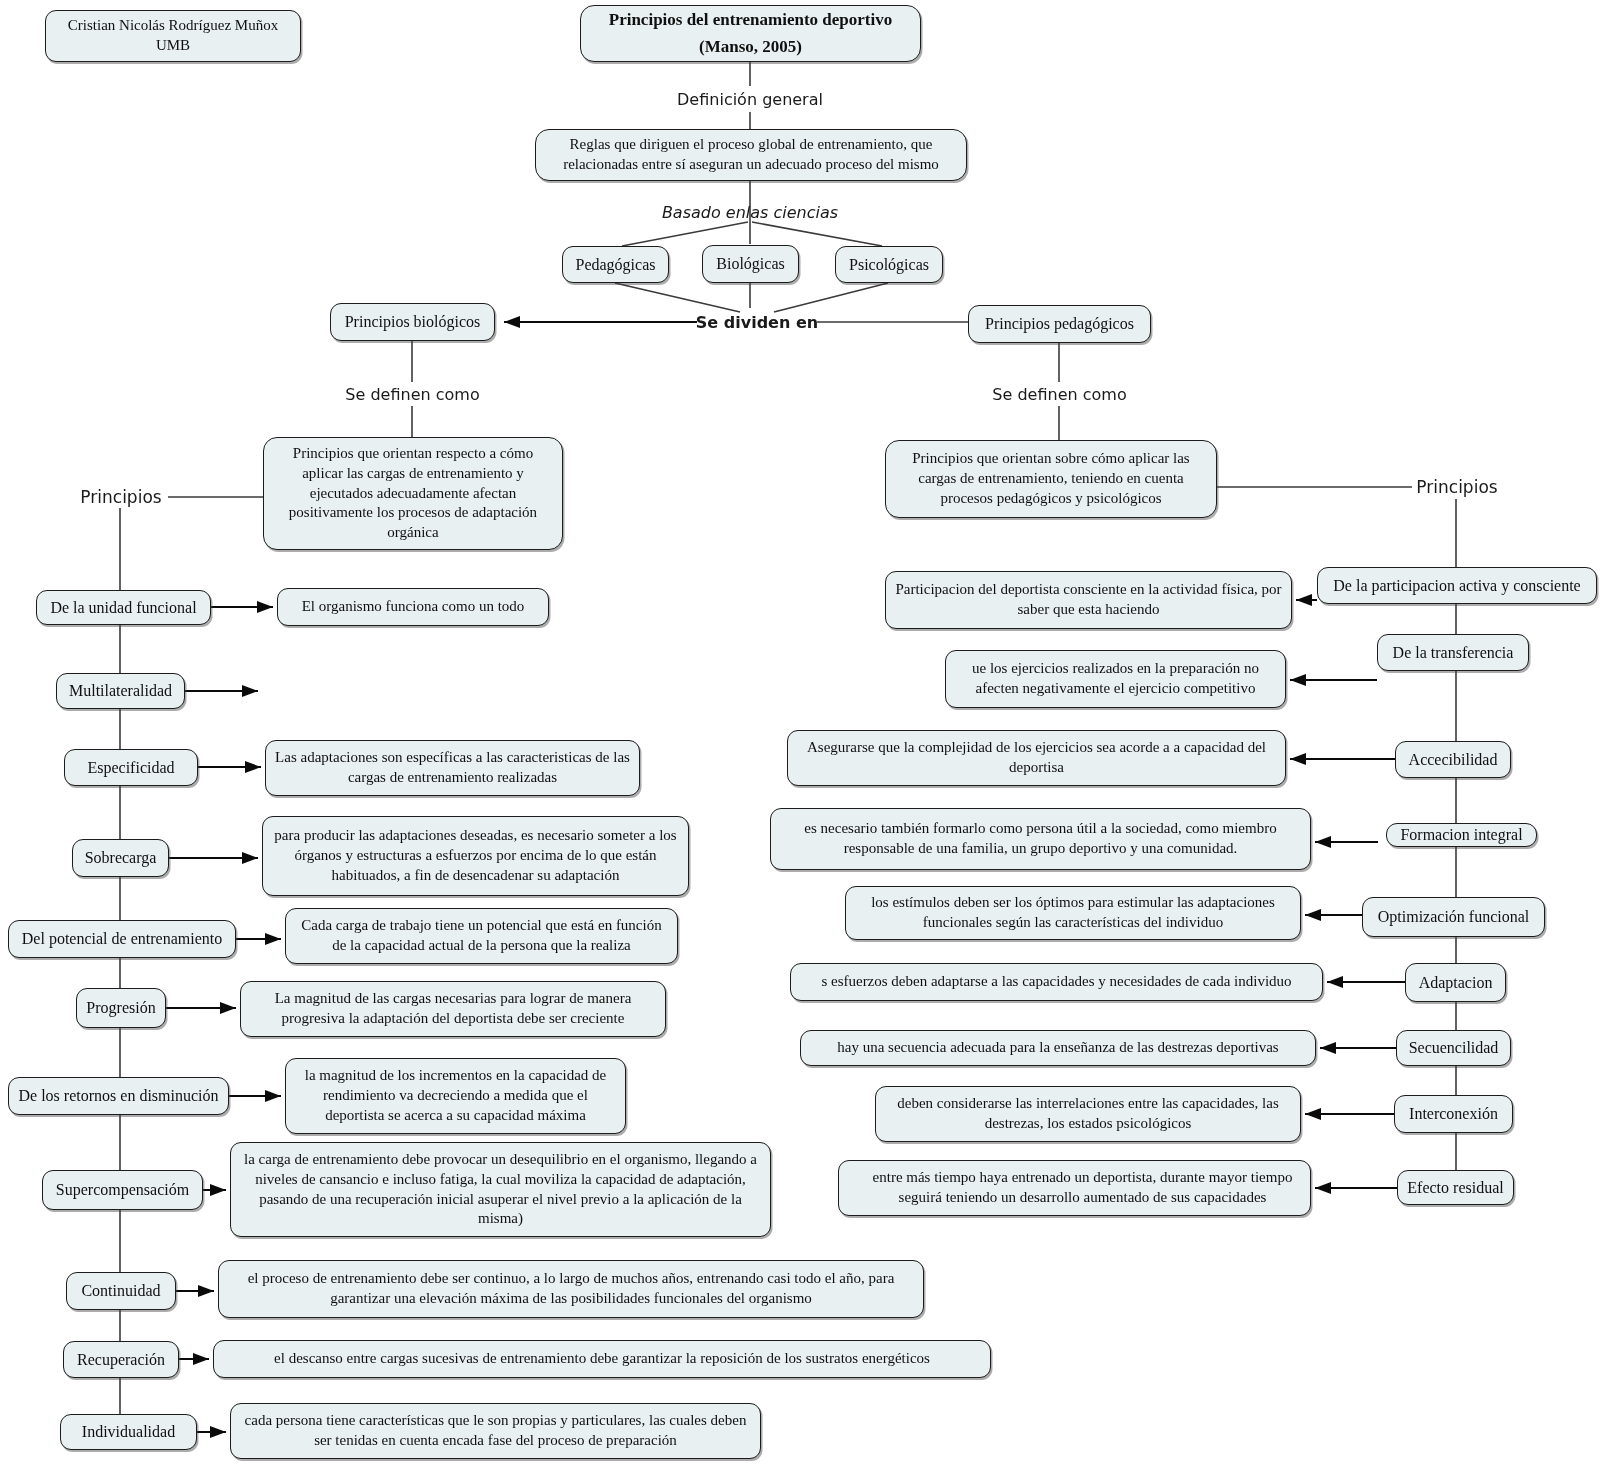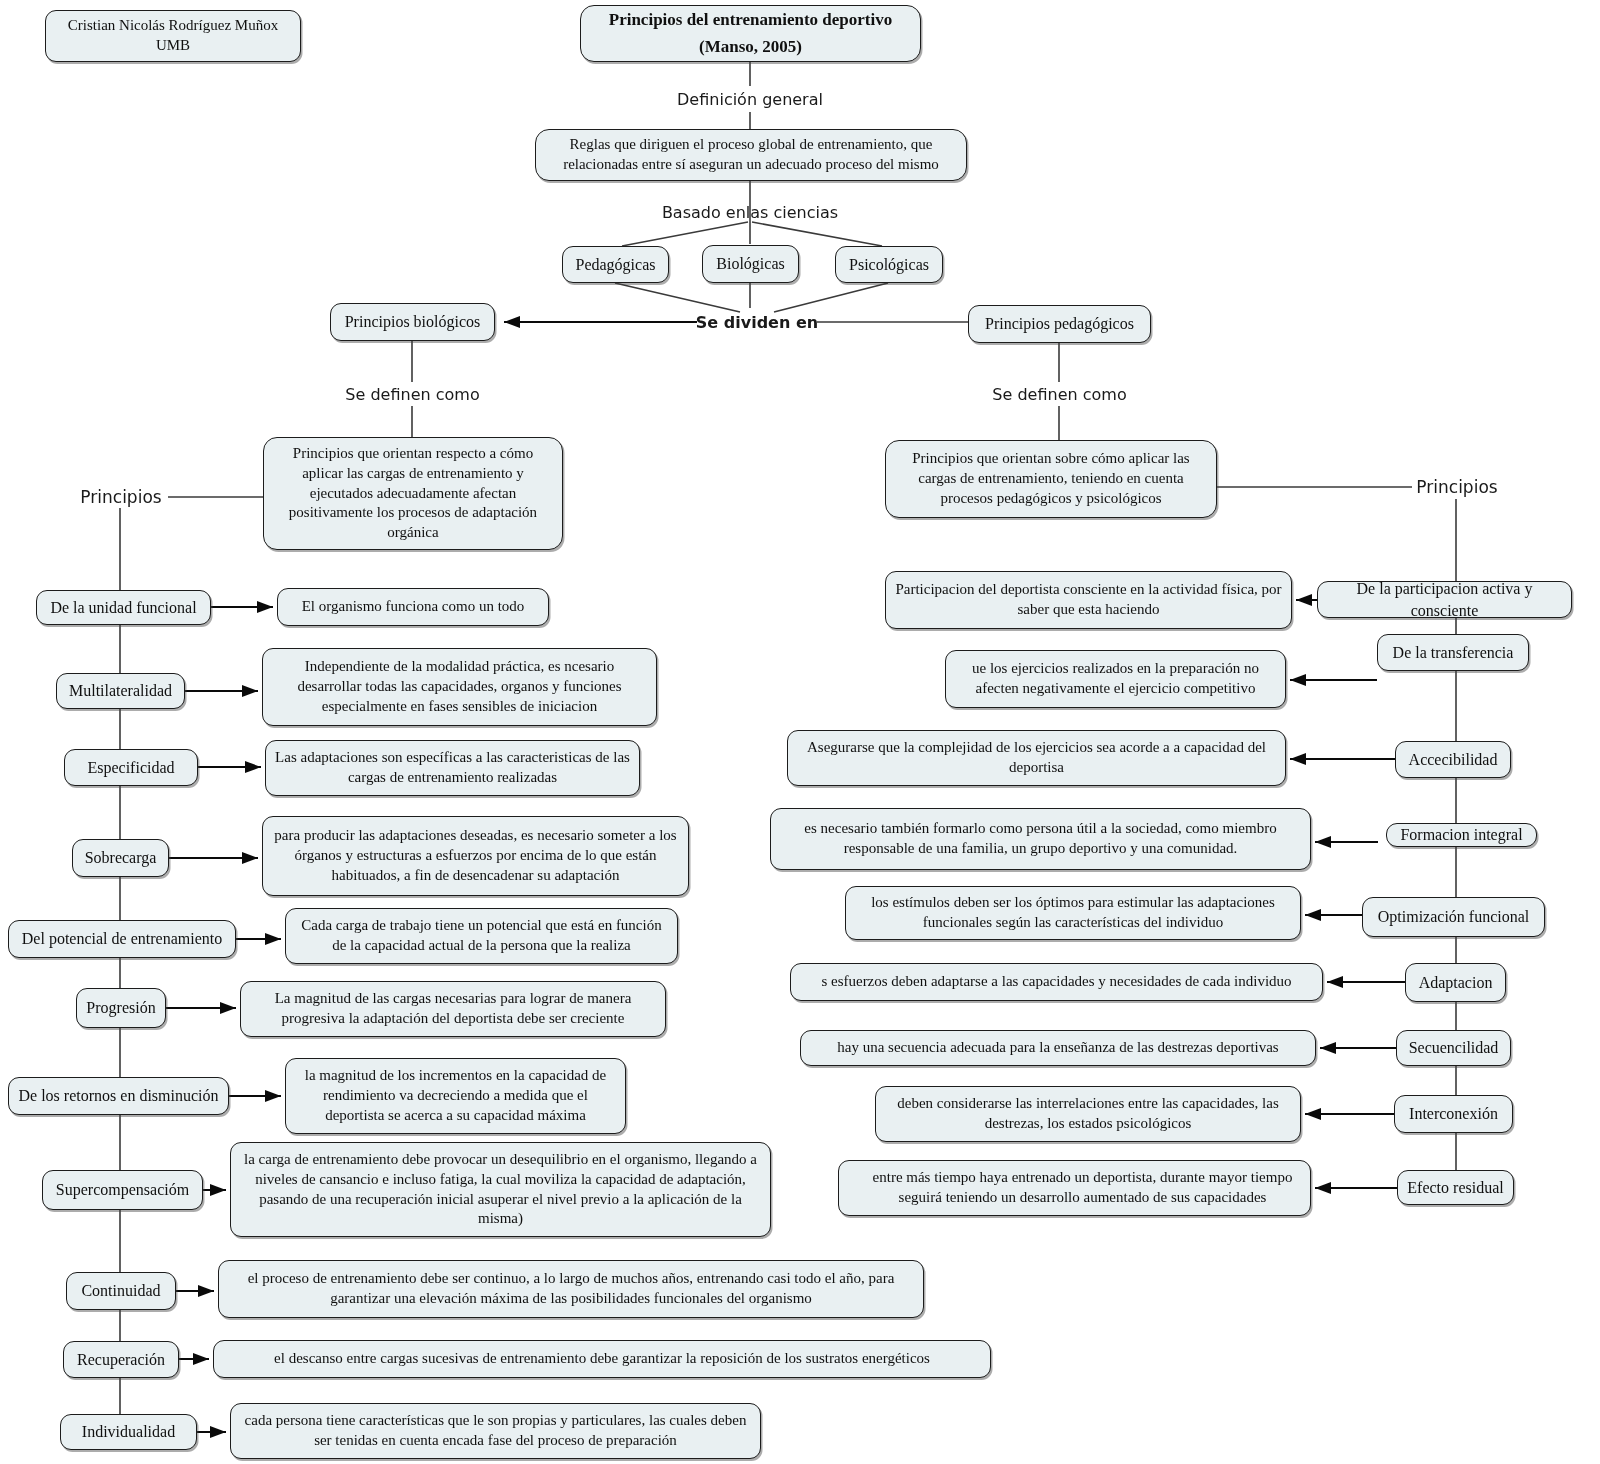--- a/index.html
+++ b/index.html
@@ -12,21 +12,21 @@
         font-family:"Liberation Serif",serif;font-size:15px;line-height:1.32;color:#101010;
         padding:3px 8px;box-shadow:1.5px 2px 0 rgba(70,70,70,0.45);}
   .node.lbl{font-size:16px;}
   .node.big{border-radius:14px;}
   .linklabel{position:absolute;z-index:3;display:flex;align-items:center;justify-content:center;
         font-family:"DejaVu Sans","Liberation Sans",sans-serif;font-size:16px;color:#1a1a1a;
         text-align:center;white-space:nowrap;}
   .linklabel.bg{background:#ffffff;}
   .title-box{font-weight:bold;font-size:17px;line-height:1.55;}
   .flexcol{flex-direction:column;}
-  .gap2{}
+  .gap2{font-style:italic;}
 </style>
 </head>
 <body>
 
 <div id="canvas">
 
   <svg id="wires" width="1600" height="1464">
     <defs>
       <marker id="ah" markerWidth="10" markerHeight="8" refX="8" refY="3" orient="auto" markerUnits="strokeWidth">
         <path d="M0,0 L8,3 L0,6 Z" fill="#0a0a0a"></path>
@@ -113,21 +113,20 @@
   <div class="node big" style="left:263px;top:437px;width:300px;height:113px;">Principios que orientan respecto a cómo aplicar las cargas de entrenamiento y ejecutados adecuadamente afectan positivamente los procesos de adaptación orgánica</div>
   <div class="node big" style="left:885px;top:440px;width:332px;height:78px;">Principios que orientan sobre cómo aplicar las cargas de entrenamiento, teniendo en cuenta procesos pedagógicos y psicológicos</div>
 
   <div class="linklabel" style="left:74px;top:485px;width:94px;height:24px;font-size:17px;">Principios</div>
   <div class="linklabel" style="left:1410px;top:475px;width:94px;height:24px;font-size:17px;">Principios</div>
 
   <div class="node lbl" style="left:36px;top:590px;width:175px;height:35px;">De la unidad funcional</div>
   <div class="node" style="left:277px;top:588px;width:272px;height:38px;">El organismo funciona como un todo</div>
 
   <div class="node lbl" style="left:56px;top:673px;width:129px;height:36px;">Multilateralidad</div>
-  <div class="node" style="left:262px;top:648px;width:395px;height:78px;">Independiente  de la modalidad práctica, es ncesario desarrollar todas las capacidades, organos y funciones especialmente en fases sensibles de iniciacion</div>
 
   <div class="node lbl" style="left:64px;top:749px;width:134px;height:37px;">Especificidad</div>
   <div class="node" style="left:265px;top:740px;width:375px;height:56px;">Las adaptaciones son específicas a las caracteristicas de las cargas de entrenamiento realizadas</div>
 
   <div class="node lbl" style="left:72px;top:839px;width:97px;height:38px;">Sobrecarga</div>
   <div class="node" style="left:262px;top:816px;width:427px;height:80px;">para producir las adaptaciones deseadas, es necesario someter a los órganos y estructuras a esfuerzos por encima de lo que están habituados, a fin de desencadenar su adaptación</div>
 
   <div class="node lbl" style="left:8px;top:920px;width:228px;height:38px;">Del potencial de entrenamiento</div>
   <div class="node" style="left:285px;top:908px;width:393px;height:56px;">Cada carga de trabajo tiene un potencial que está en función de la capacidad actual de la persona que la realiza</div>
 
@@ -142,21 +141,21 @@
 
   <div class="node lbl" style="left:66px;top:1272px;width:110px;height:38px;">Continuidad</div>
   <div class="node" style="left:218px;top:1260px;width:706px;height:58px;">el proceso de entrenamiento debe ser continuo, a lo largo de muchos años, entrenando casi todo el año, para garantizar una elevación máxima de las posibilidades funcionales del organismo</div>
 
   <div class="node lbl" style="left:63px;top:1341px;width:116px;height:37px;">Recuperación</div>
   <div class="node" style="left:213px;top:1340px;width:778px;height:38px;">el descanso entre cargas sucesivas de entrenamiento debe garantizar la reposición de los sustratos energéticos</div>
 
   <div class="node lbl" style="left:60px;top:1414px;width:137px;height:36px;">Individualidad</div>
   <div class="node" style="left:230px;top:1403px;width:531px;height:56px;">cada persona tiene características que le son propias y particulares, las cuales deben ser tenidas en cuenta encada fase del proceso de preparación</div>
 
-  <div class="node lbl" style="left:1317px;top:581px;width:255px;height:37px;">De la participacion activa y consciente</div>
+  <div class="node lbl" style="left:1317px;top:567px;width:280px;height:37px;">De la participacion activa y consciente</div>
   <div class="node" style="left:885px;top:571px;width:407px;height:58px;">Participacion del deportista consciente en la actividad física, por saber que esta haciendo</div>
 
   <div class="node lbl" style="left:1377px;top:634px;width:152px;height:37px;">De la transferencia</div>
   <div class="node" style="left:945px;top:650px;width:341px;height:58px;">ue los ejercicios realizados en la preparación no afecten negativamente el ejercicio competitivo</div>
 
   <div class="node lbl" style="left:1395px;top:741px;width:116px;height:37px;">Accecibilidad</div>
   <div class="node" style="left:787px;top:730px;width:499px;height:56px;">Asegurarse que la complejidad de los ejercicios sea acorde a a capacidad del deportisa</div>
 
   <div class="node lbl" style="left:1378px;top:823px;width:151px;height:24px;margin-left:8px;">Formacion integral</div>
   <div class="node" style="left:770px;top:808px;width:541px;height:62px;">es necesario también formarlo como persona útil a la sociedad, como miembro responsable de una familia, un grupo deportivo y una comunidad.</div>

